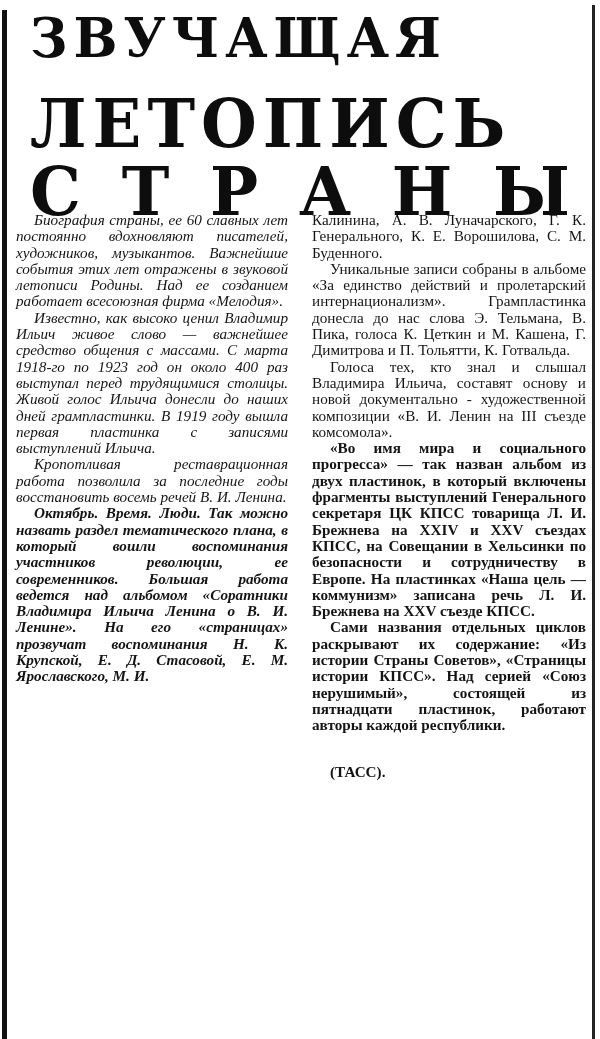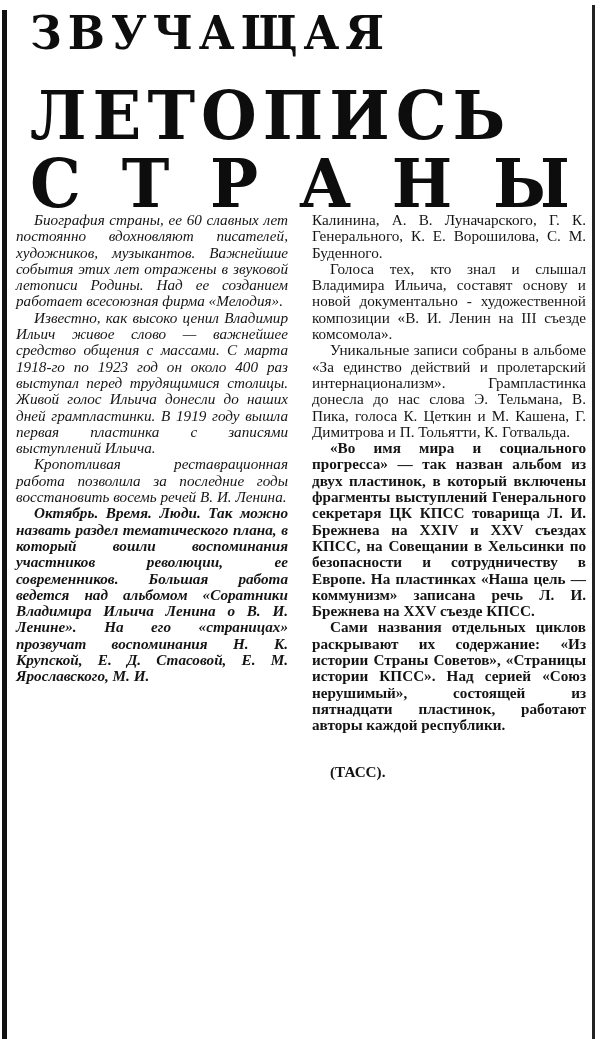--- a/index.html
+++ b/index.html
@@ -2,22 +2,22 @@
 <html><head>
 <meta charset="utf-8">
 <style>
   html, body { margin:0; padding:0; background:#ffffff; }
   body { width:600px; height:1039px; position:relative; overflow:hidden; font-family:"Liberation Serif","DejaVu Serif",serif; color:#141414; }
   .left-rule { position:absolute; left:2px; top:10px; width:5px; height:1029px; background:#111; }
   .right-rule { position:absolute; left:592px; top:5px; width:3px; height:1034px; background:#222; }
   .headline { position:absolute; left:30px; top:10px; width:540px; }
   .hl-line { display:flex; justify-content:space-between; font-family:"DejaVu Serif",serif; font-weight:900; color:#0d0d0d; line-height:1; letter-spacing:0; }
   .hl-line span { display:inline-block; transform:scaleY(1.05); }
-  .hl1 { font-size:44px; height:68px; margin-top:2px; }
-  .hl2 { font-size:64px; height:68px; margin-top:4px; }
+  .hl1 { font-size:52px; height:68px; margin-top:2px; }
+  .hl2 { font-size:64px; height:68px; margin-top:12px; }
   .hl3 { font-size:64px; height:68px; margin-top:0px; }
   .col { position:absolute; top:212px; font-size:15.2px; line-height:16.3px; text-align:justify; hyphens:manual; }
   .col-left { left:16px; width:272px;font-style:italic; }
   .col-right { left:312px; width:274px; }
   .col p { margin:0; text-indent:18px; }
   .col p.cont { text-indent:0; }
   .bold { font-weight:bold; }
   .sign { margin-top:30px !important; font-weight:bold; text-indent:0; padding-right:10px; }
 </style>
 </head>
@@ -45,18 +45,18 @@
 
 <div class="col col-left">
   <p>Биография страны, ее 60 славных лет постоянно вдохновляют писателей, художников, музыкантов. Важнейшие события этих лет отражены в звуковой летописи Родины. Над ее созданием работает всесоюзная фирма «Мелодия».</p>
   <p>Известно, как высоко ценил Владимир Ильич живое слово — важнейшее средство общения с массами. С марта 1918-го по 1923 год он около 400 раз выступал перед трудящимися столицы. Живой голос Ильича донесли до наших дней грампластинки. В 1919 году вышла первая пластинка с записями выступлений Ильича.</p>
   <p>Кропотливая реставрационная работа позволила за последние годы восстановить восемь речей В. И. Ленина.</p>
   <p class="bold">Октябрь. Время. Люди. Так можно назвать раздел тематического плана, в который вошли воспоминания участников революции, ее современников. Большая работа ведется над альбомом «Соратники Владимира Ильича Ленина о В. И. Ленине». На его «страницах» прозвучат воспоминания Н. К. Крупской, Е. Д. Стасовой, Е. М. Ярославского, М. И.</p>
 </div>
 
 <div class="col col-right">
   <p class="cont">Калинина, А. В. Луначарского, Г. К. Генерального, К. Е. Ворошилова, С. М. Буденного.</p>
+  <p>Уникальные записи собраны в альбоме «За единство действий и пролетарский интернационализм». Грампластинка донесла до нас слова Э. Тельмана, В. Пика, голоса К. Цеткин и М. Кашена, Г. Димитрова и П. Тольятти, К. Готвальда.</p>
   <p>Голоса тех, кто знал и слышал Владимира Ильича, составят основу и новой документально - художественной композиции «В. И. Ленин на III съезде комсомола».</p>
-  <p>Уникальные записи собраны в альбоме «За единство действий и пролетарский интернационализм». Грампластинка донесла до нас слова Э. Тельмана, В. Пика, голоса К. Цеткин и М. Кашена, Г. Димитрова и П. Тольятти, К. Готвальда.</p>
   <p class="bold">«Во имя мира и социального прогресса» — так назван альбом из двух пластинок, в который включены фрагменты выступлений Генерального секретаря ЦК КПСС товарища Л. И. Брежнева на XXIV и XXV съездах КПСС, на Совещании в Хельсинки по безопасности и сотрудничеству в Европе. На пластинках «Наша цель — коммунизм» записана речь Л. И. Брежнева на XXV съезде КПСС.</p>
   <p class="bold">Сами названия отдельных циклов раскрывают их содержание: «Из истории Страны Советов», «Страницы истории КПСС». Над серией «Союз нерушимый», состоящей из пятнадцати пластинок, работают авторы каждой республики.</p>
   <p class="sign">(ТАСС).</p>
 </div>
 
 </body></html>

